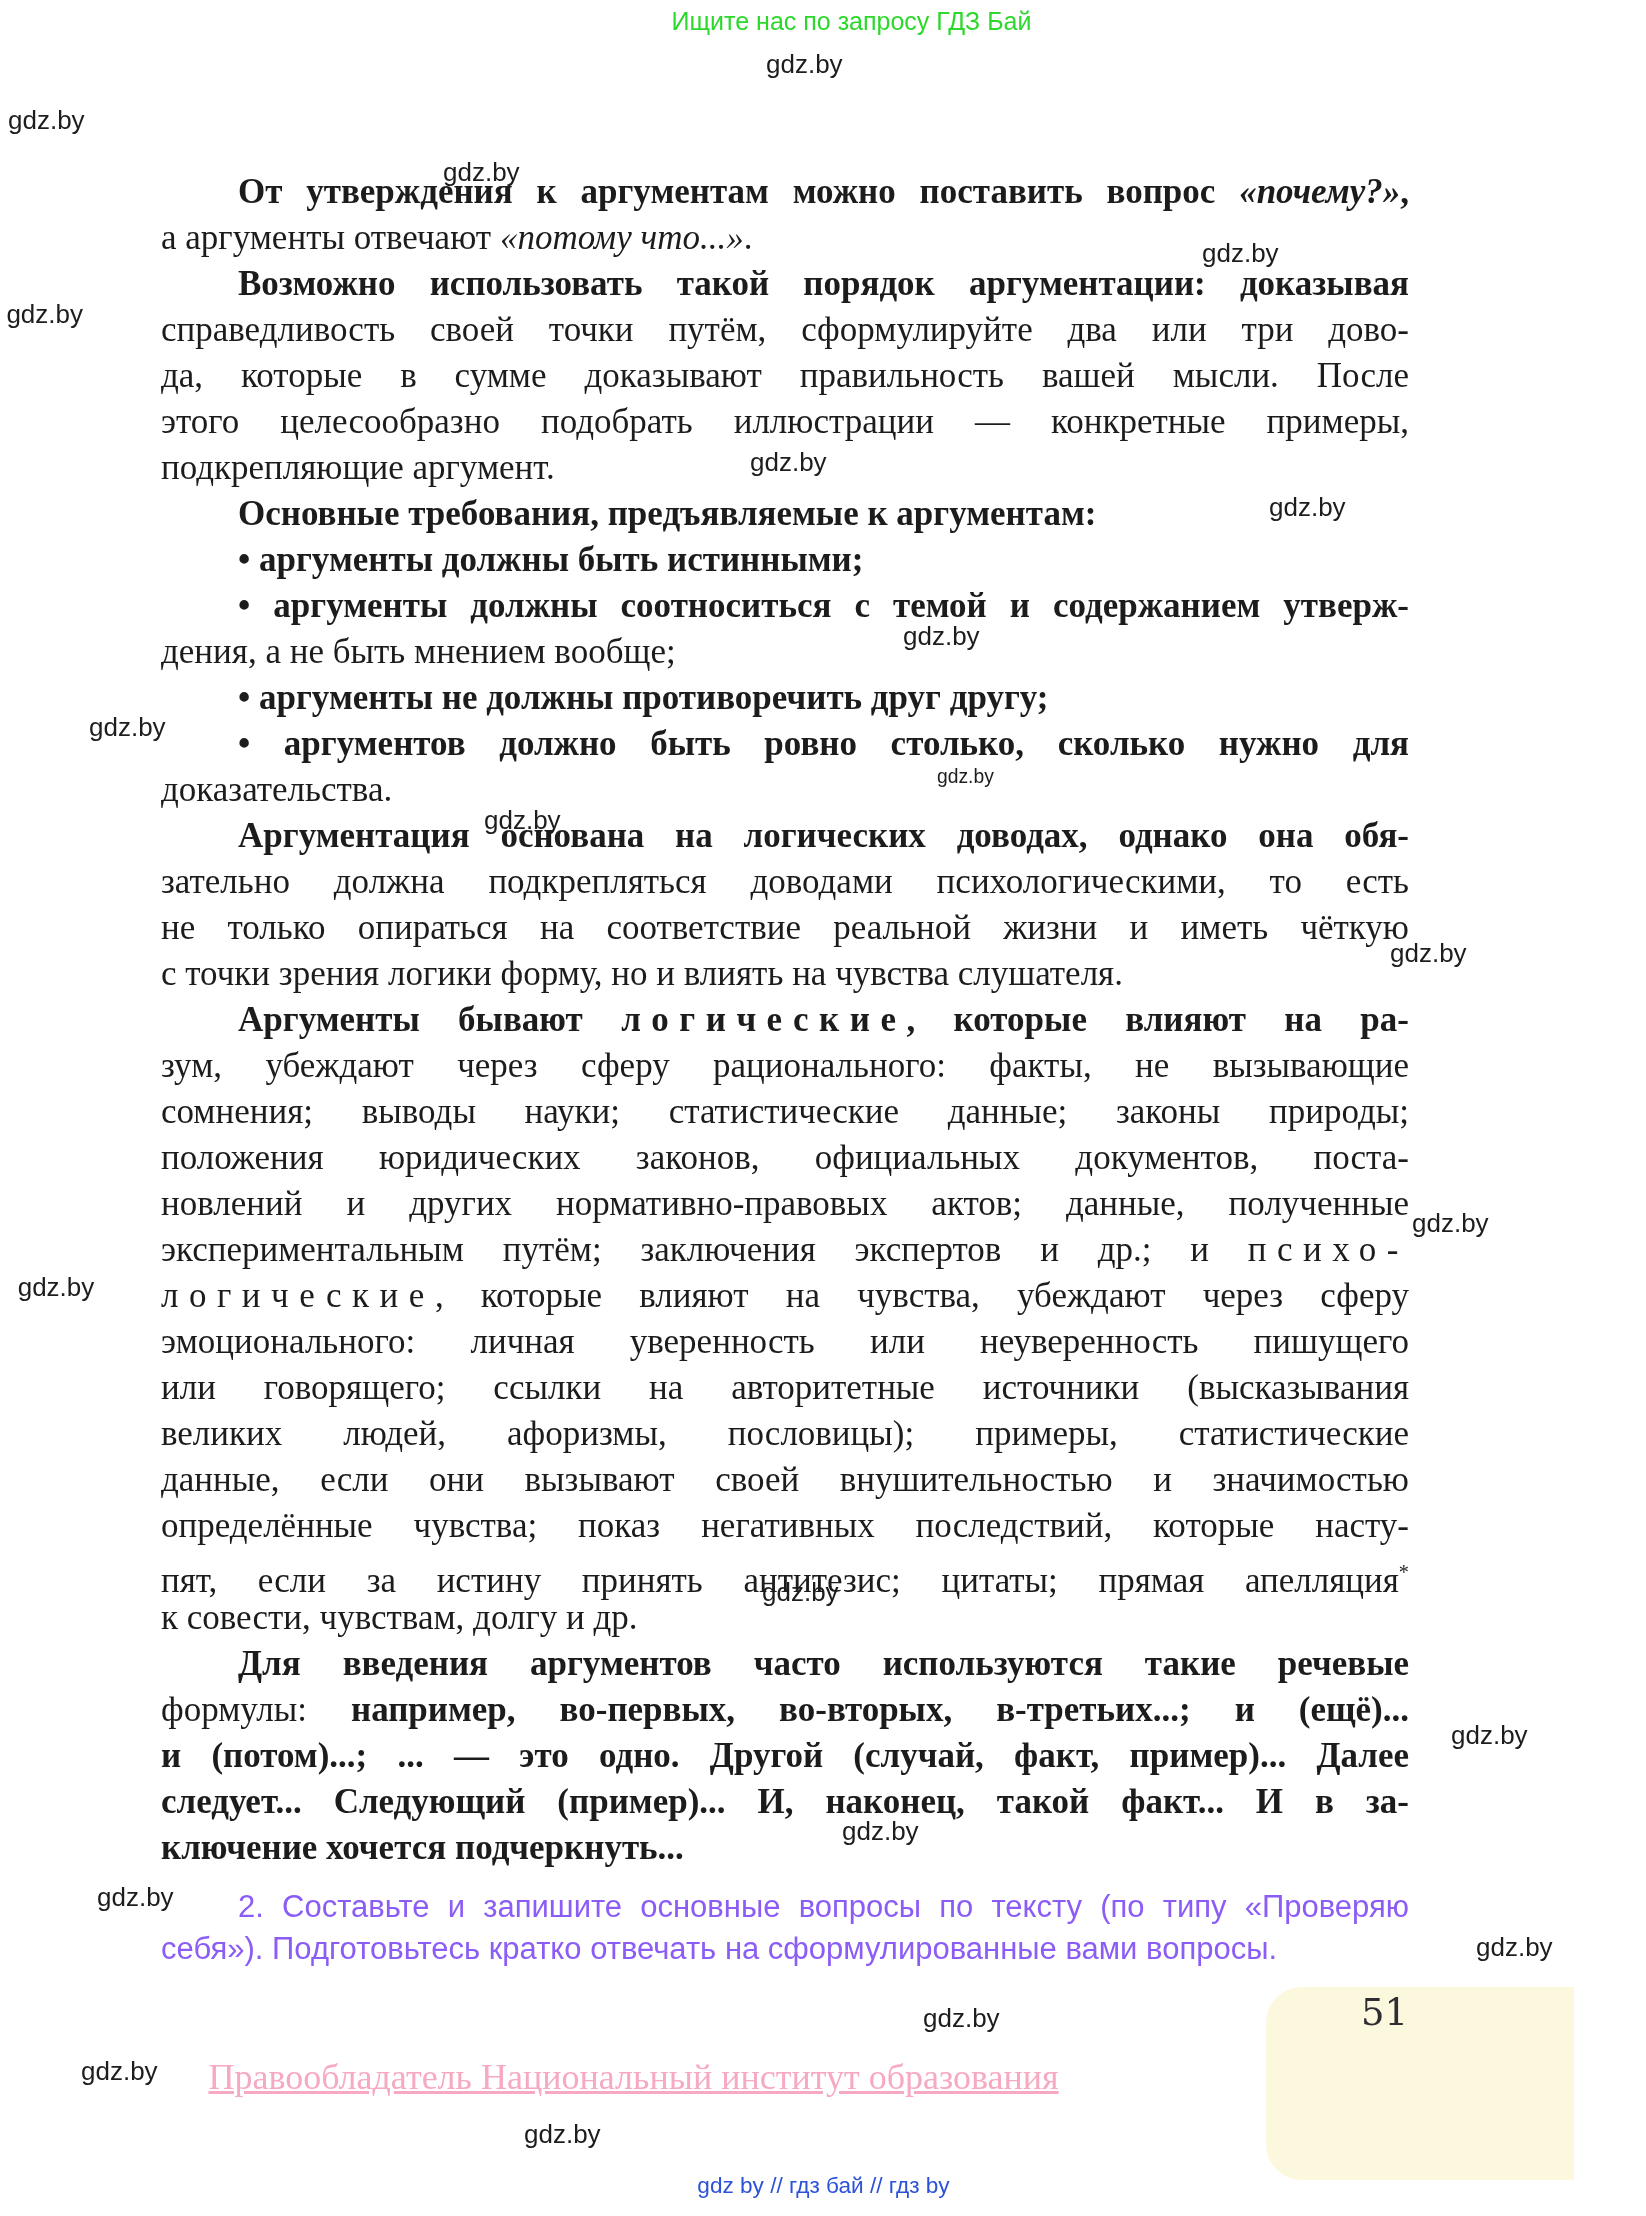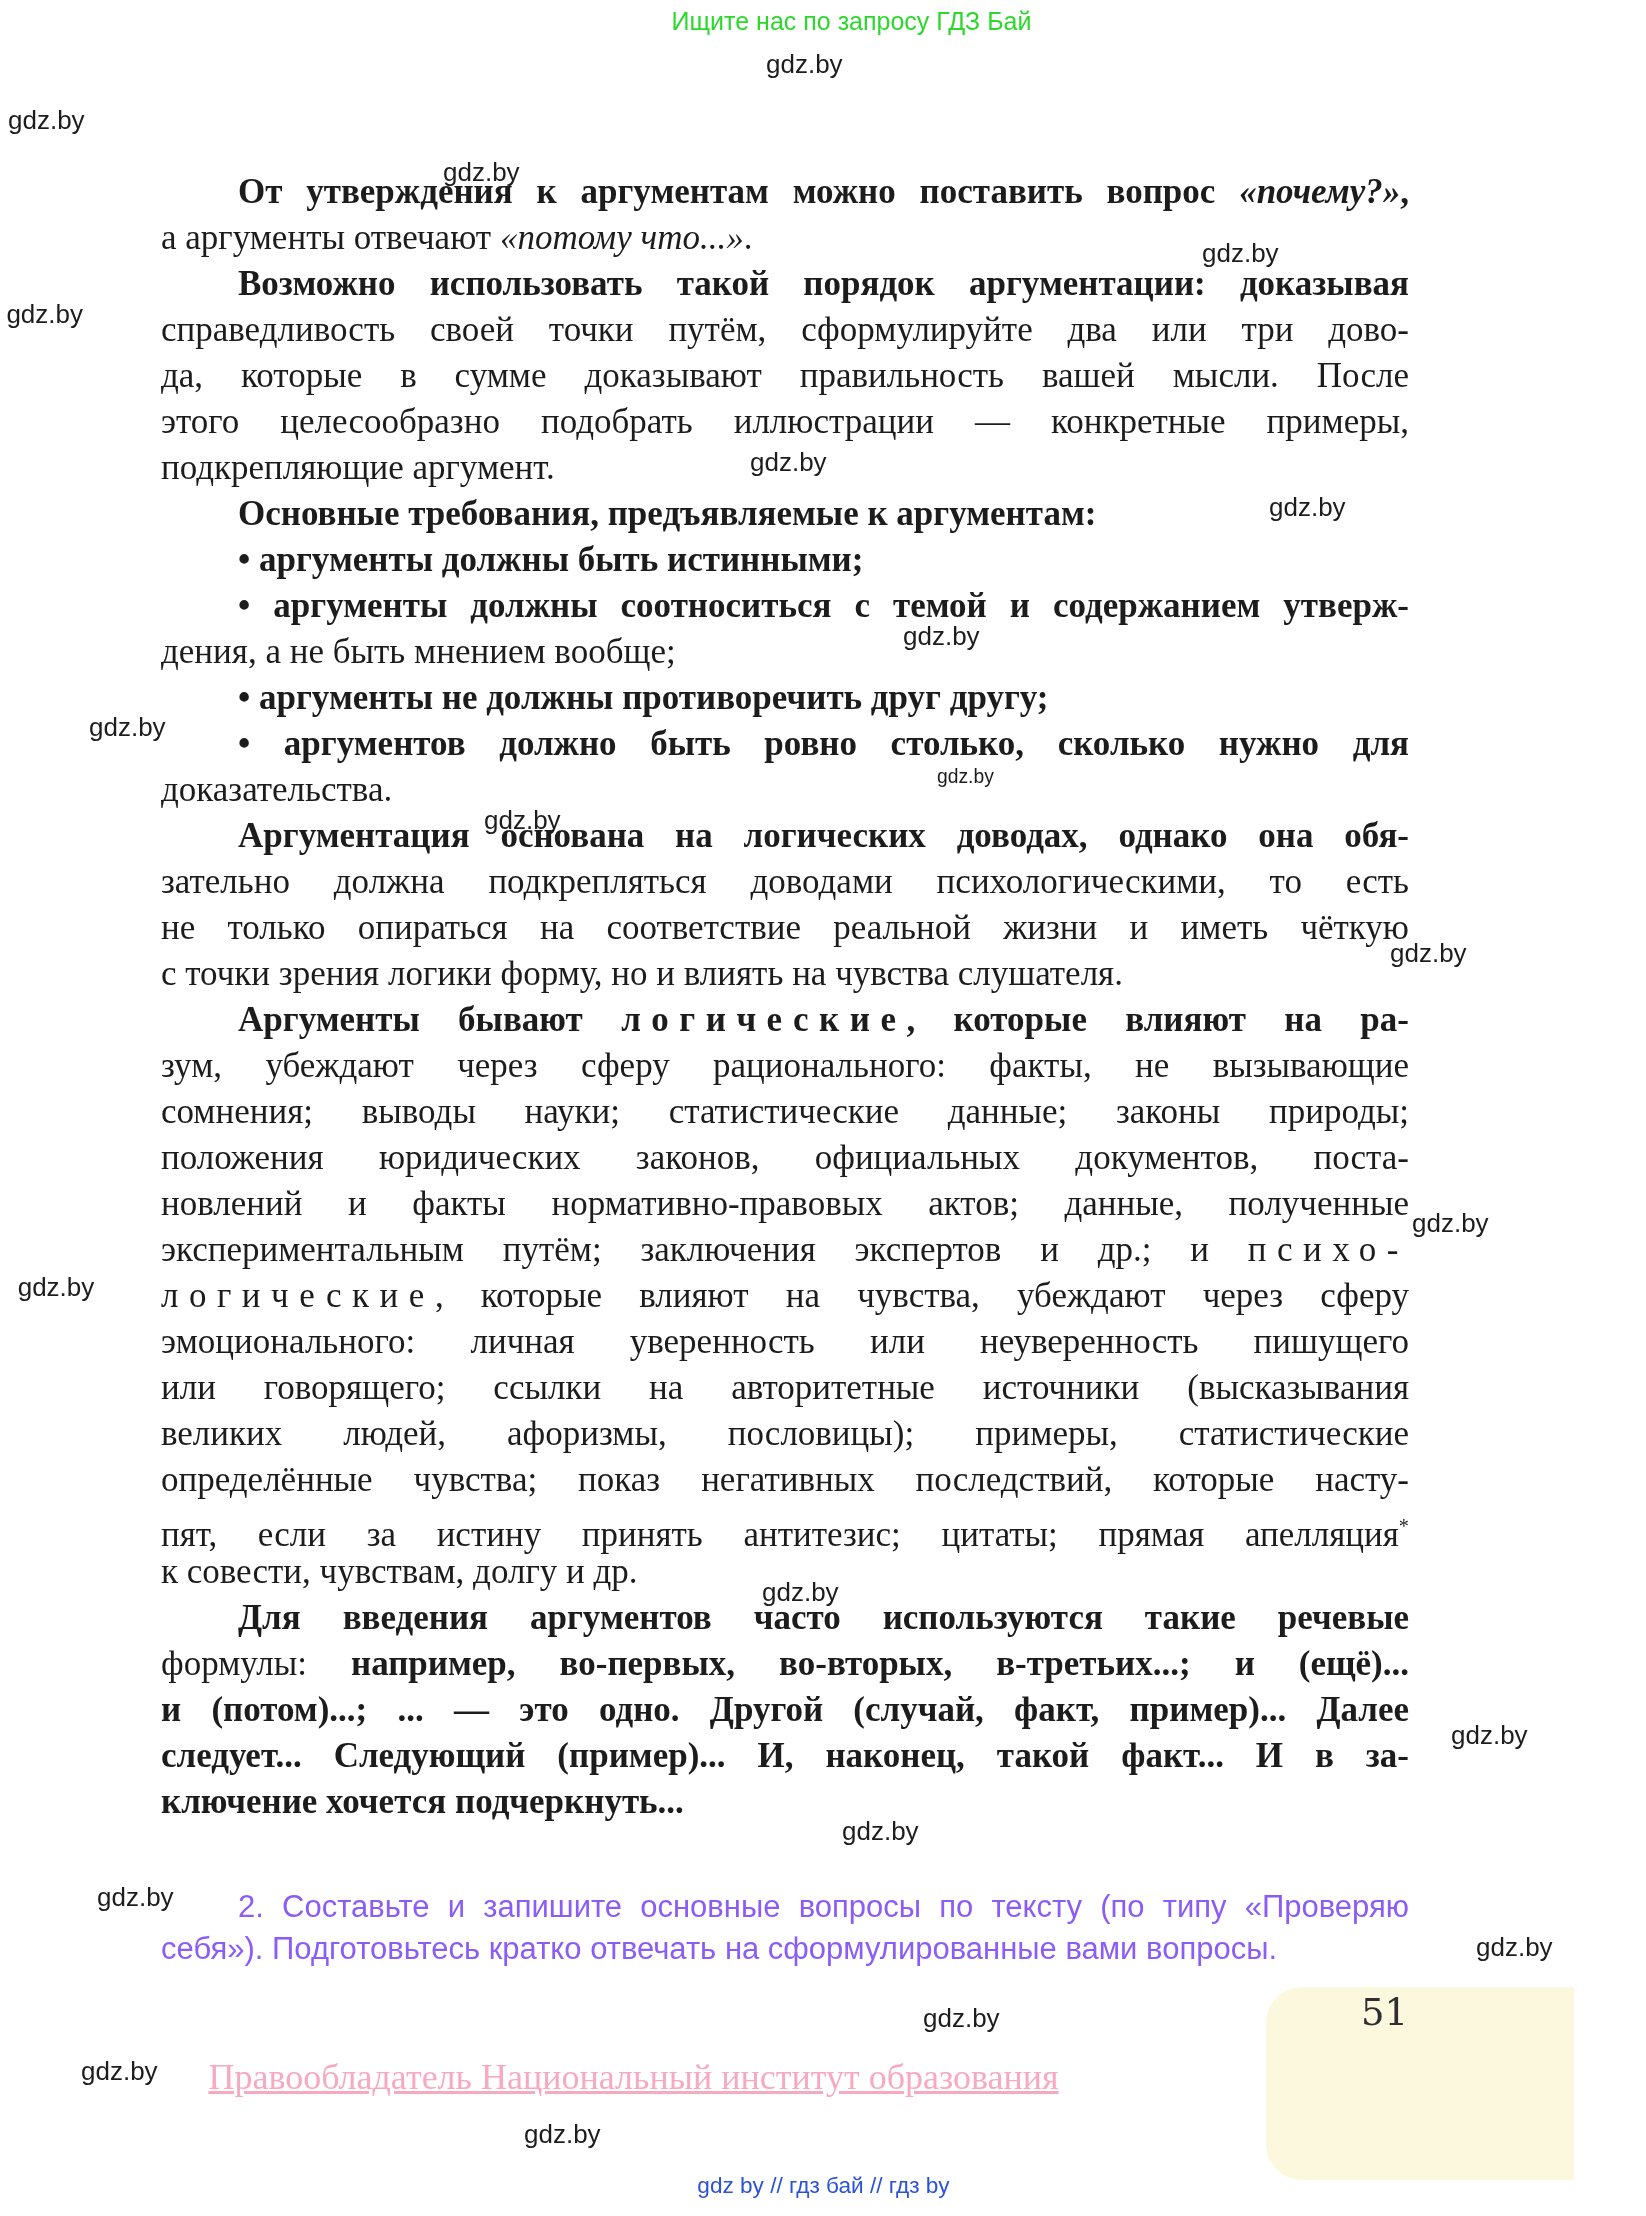--- a/index.html
+++ b/index.html
@@ -130,26 +130,27 @@
       <div class="bline indent"><span>• аргументов должно быть ровно столько, сколько нужно для</span></div>
       <div class="bline left"><span>доказательства.</span></div>
       <div class="bline indent"><span>Аргументация основана на логических доводах, однако она обя-</span></div>
       <div class="bline"><span>зательно должна подкрепляться доводами психологическими, то есть</span></div>
       <div class="bline"><span>не только опираться на соответствие реальной жизни и иметь чёткую</span></div>
       <div class="bline left"><span>с точки зрения логики форму, но и влиять на чувства слушателя.</span></div>
       <div class="bline indent"><span>Аргументы бывают </span><span class="st-sp">логические</span><span>, которые влияют на ра-</span></div>
       <div class="bline"><span>зум, убеждают через сферу рационального: факты, не вызывающие</span></div>
       <div class="bline"><span>сомнения; выводы науки; статистические данные; законы природы;</span></div>
       <div class="bline"><span>положения юридических законов, официальных документов, поста-</span></div>
-      <div class="bline"><span>новлений и факты нормативно-правовых актов; данные, полученные</span></div>
+      <div class="bline"><span>новлений и других нормативно-правовых актов; данные, полученные</span></div>
       <div class="bline"><span>экспериментальным путём; заключения экспертов и др.; и </span><span class="st-sp">психо-</span></div>
       <div class="bline"><span class="st-sp">логические</span><span>, которые влияют на чувства, убеждают через сферу</span></div>
       <div class="bline"><span>эмоционального: личная уверенность или неуверенность пишущего</span></div>
       <div class="bline"><span>или говорящего; ссылки на авторитетные источники (высказывания</span></div>
       <div class="bline"><span>великих людей, афоризмы, пословицы); примеры, статистические</span></div>
+      <div class="bline"><span>данные, если они вызывают своей внушительностью и значимостью</span></div>
       <div class="bline"><span>определённые чувства; показ негативных последствий, которые насту-</span></div>
       <div class="bline"><span>пят, если за истину принять антитезис; цитаты; прямая апелляция</span><span class="st-sup">*</span></div>
       <div class="bline left"><span>к совести, чувствам, долгу и др.</span></div>
       <div class="bline indent"><span>Для введения аргументов часто используются такие речевые</span></div>
       <div class="bline"><span>формулы: </span><span class="st-b">например, во-первых, во-вторых, в-третьих...; и (ещё)...</span></div>
       <div class="bline"><span class="st-b">и (потом)...; ... — это одно. Другой (случай, факт, пример)... Далее</span></div>
       <div class="bline"><span class="st-b">следует... Следующий (пример)... И, наконец, такой факт... И в за-</span></div>
       <div class="bline left"><span class="st-b">ключение хочется подчеркнуть...</span></div>
     </div>
 

